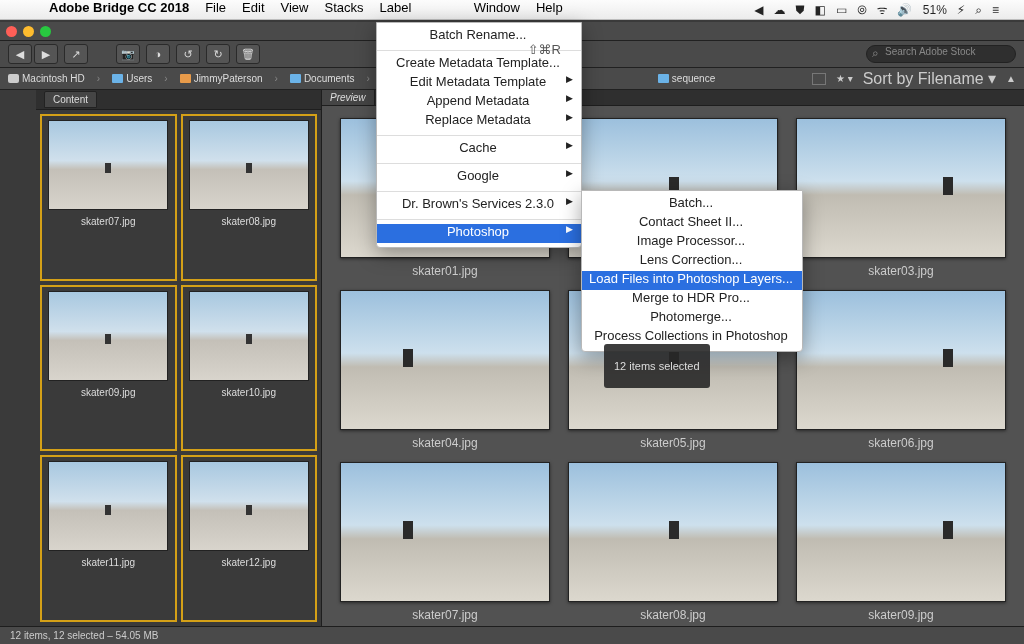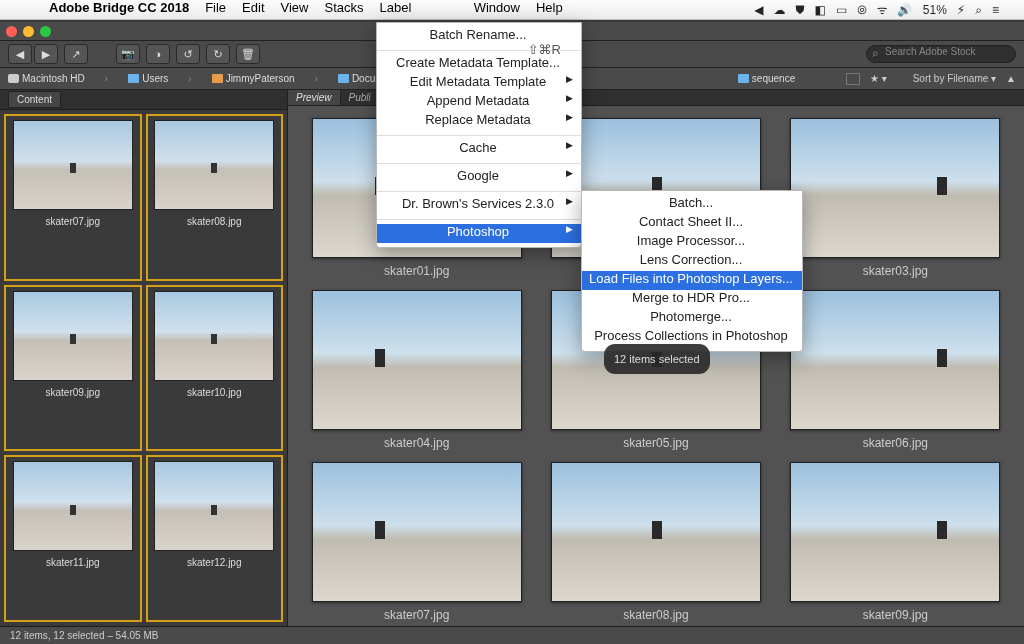--- a/index.html
+++ b/index.html
@@ -20,32 +20,32 @@
 .titlebar { height: 18px; background: #4a4a4a; display: flex; align-items: center; padding: 0 6px; gap: 6px; }
 .tl-dot { width: 11px; height: 11px; border-radius: 50%; }
 .tl-dot.r { background: #ff5f57; } .tl-dot.y { background: #febc2e; } .tl-dot.g { background: #28c840; }
 
 .toolbar { height: 28px; background: #4a4a4a; border-top: 1px solid #212121; border-bottom: 1px solid #212121; display: flex; align-items: center; padding: 0 8px; gap: 6px; color: #ddd; font-size: 11px; }
 .toolbar .nav-arrows { display: flex; gap: 2px; }
 .tbtn { width: 24px; height: 20px; display: flex; align-items: center; justify-content: center; background: #555; border: 1px solid #2a2a2a; border-radius: 3px; font-size: 11px; }
 .toolbar .search { margin-left: auto; width: 150px; height: 18px; background: #2f2f2f; border: 1px solid #222; border-radius: 9px; color: #888; font-size: 10px; padding: 0 18px; position: relative; }
 .toolbar .search::before { content: "⌕"; position: absolute; left: 5px; top: 0; color: #888; font-size: 12px; }
 
-.pathbar { height: 22px; background: #4a4a4a; border-bottom: 1px solid #212121; display: flex; align-items: center; padding: 0 8px; font-size: 10px; color: #ddd; gap: 20px; }
+.pathbar { height: 22px; background: #4a4a4a; border-bottom: 1px solid #212121; display: flex; align-items: center; padding: 0 8px; font-size: 10px; color: #ddd; gap: 12px; }
 .pathbar .crumb { display: flex; align-items: center; gap: 3px; }
 .pathbar .crumb .folder-ic { width: 11px; height: 9px; background: #6bb3e8; border-radius: 1px; display: inline-block; }
 .pathbar .crumb.hd .folder-ic { background: #ccc; border-radius: 2px; }
 .pathbar .sep { color: #888; }
 .pathbar .right { margin-left: auto; display: flex; gap: 10px; align-items: center; color: #ccc; }
-.pathbar .right .sort { font-size: 10px; margin-left: 16px; }
+.pathbar .right .sort { font-size: 16px; }
 .pathbar .right .vbtn { width: 14px; height: 12px; border: 1px solid #777; }
 
 
 .workspace { position: absolute; top: 68px; left: 0; right: 0; bottom: 18px; display: flex; }
-.left-col { width: 288px; background: #3a3a3a; border-right: 1px solid #1e1e1e; display: flex; flex-direction: column; }
+.left-col { width: 288px; background: #3a3a3a; border-right: 1px solid #1e1e1e; display: flex; flex-direction: column; margin-left: 36px; }
 .panel-tab { height: 20px; background: #2f2f2f; display: flex; align-items: center; padding: 0 8px; font-size: 10px; color: #ddd; border-bottom: 1px solid #1e1e1e; }
 .panel-tab span { background: #454545; padding: 2px 8px; border: 1px solid #222; border-radius: 2px 2px 0 0; }
 .left-thumbs { flex: 1; overflow: hidden; padding: 4px; display: grid; grid-template-columns: 1fr 1fr; gap: 4px; }
 .lthumb { border: 2px solid #d4a017; background: #3a3a3a; display: flex; flex-direction: column; align-items: center; padding: 4px; }
 .lthumb .img { width: 120px; height: 90px; background: linear-gradient(to bottom, #a8c8e0 0%, #d0e0ec 45%, #c4c0b8 55%, #d8d4cc 100%); border: 1px solid #222; position: relative; }
 .lthumb .img::after { content: ""; position: absolute; left: 50%; top: 48%; width: 6px; height: 10px; background: #333; transform: translateX(-50%); }
 .lthumb .cap { color: #ddd; font-size: 10px; margin-top: 6px; }
 
 .right-col { flex: 1; display: flex; flex-direction: column; background: #525252; }
 .preview-tabs { height: 20px; background: #2f2f2f; display: flex; align-items: center; font-size: 10px; color: #aaa; border-bottom: 1px solid #1e1e1e; font-style: italic; }
@@ -68,21 +68,21 @@
 .dropdown { position: absolute; background: #fff; border: 1px solid #b8b8b8; border-radius: 0 0 4px 4px; box-shadow: 0 6px 20px rgba(0,0,0,.35); font-size: 13px; color: #222; padding: 4px 0; }
 .dropdown .row { height: 19px; display: flex; align-items: center; padding: 0 20px 0 18px; position: relative; white-space: nowrap; flex-direction: column; }
 .dropdown .row.hover { background: #2b6fe0; color: #fff; }
 .dropdown .row .sc { margin-left: auto; padding-left: 24px; color: #555; }
 .dropdown .row.sub::after { content: "▶"; position: absolute; right: 8px; font-size: 9px; }
 .dropdown hr { border: none; border-top: 1px solid #ddd; margin: 4px 0; }
 #tools-menu { top: 22px; left: 376px; width: 206px; }
 #ps-submenu { top: 190px; left: 581px; width: 222px; }
 
 
-.toast { position: absolute; top: 344px; left: 604px; background: rgba(40,40,40,.9); color: #ddd; font-size: 11px; padding: 9px 10px; border-radius: 11px; }
+.toast { position: absolute; top: 344px; left: 604px; background: rgba(40,40,40,.9); color: #ddd; font-size: 11px; padding: 16px 10px; border-radius: 3px; }
 </style>
 </head>
 <body>
 
 <div class="mac-menubar">
   <span class="apple"></span>
   <span class="app-name">Adobe Bridge CC 2018</span>
   <span class="mitem">File</span>
   <span class="mitem">Edit</span>
   <span class="mitem">View</span>

